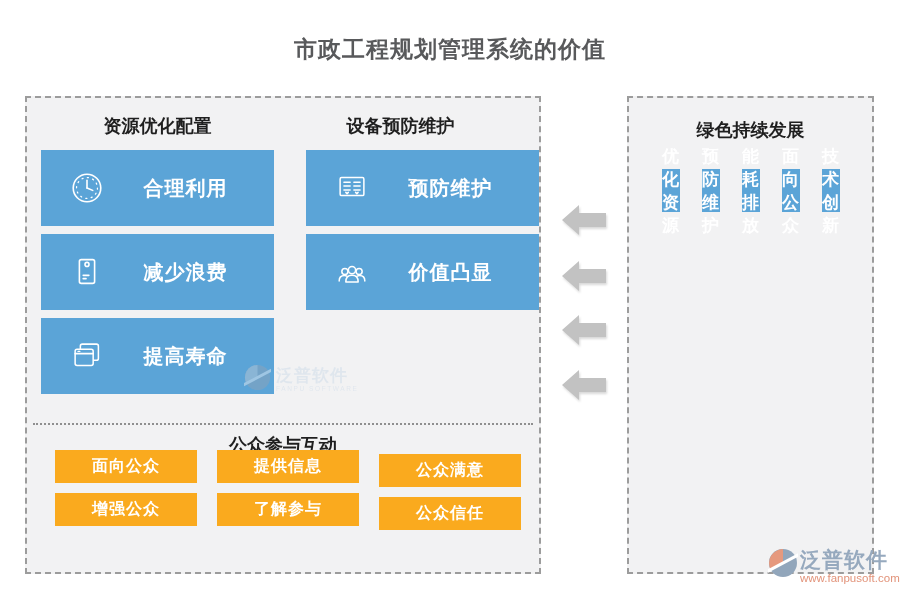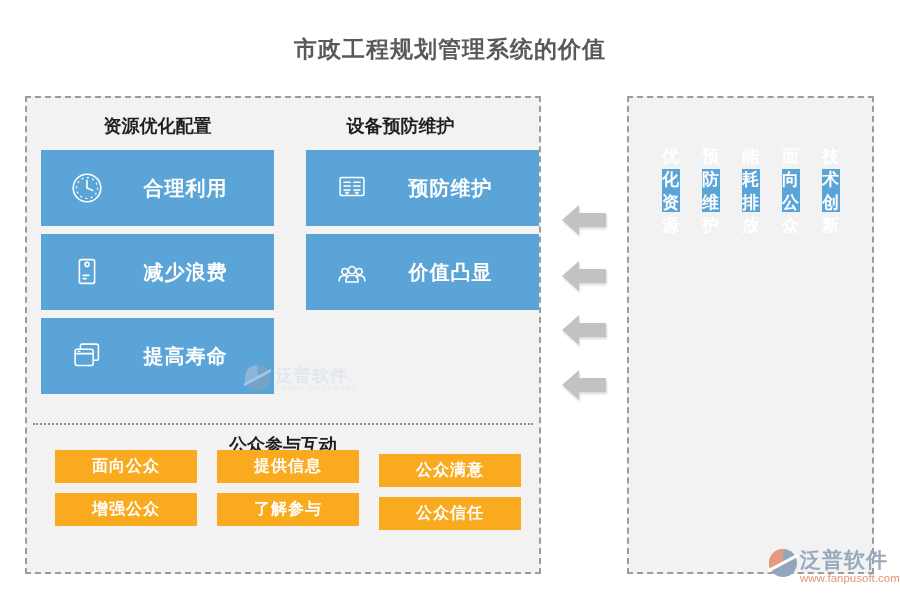--- a/index.html
+++ b/index.html
@@ -192,20 +192,21 @@
     <polygon points="0,16 17,1 17,9 44,9 44,23 17,23 17,31" fill="#c2c2c2"></polygon>
   </svg>
 <svg class="arrow a3" width="44" height="32" viewBox="0 0 44 32">
     <polygon points="0,16 17,1 17,9 44,9 44,23 17,23 17,31" fill="#c2c2c2"></polygon>
   </svg>
 <svg class="arrow a4" width="44" height="32" viewBox="0 0 44 32">
     <polygon points="0,16 17,1 17,9 44,9 44,23 17,23 17,31" fill="#c2c2c2"></polygon>
   </svg>
 
 <div class="panel right-panel">
+  <div class="rp-header">绿色持续发展</div>
   <div class="rp-list">
     <div class="rp-item">优化资源</div>
     <div class="rp-item">预防维护</div>
     <div class="rp-item">能耗排放</div>
     <div class="rp-item">面向公众</div>
     <div class="rp-item">技术创新</div>
   </div>
 </div>
 
 <div class="center-watermark">

